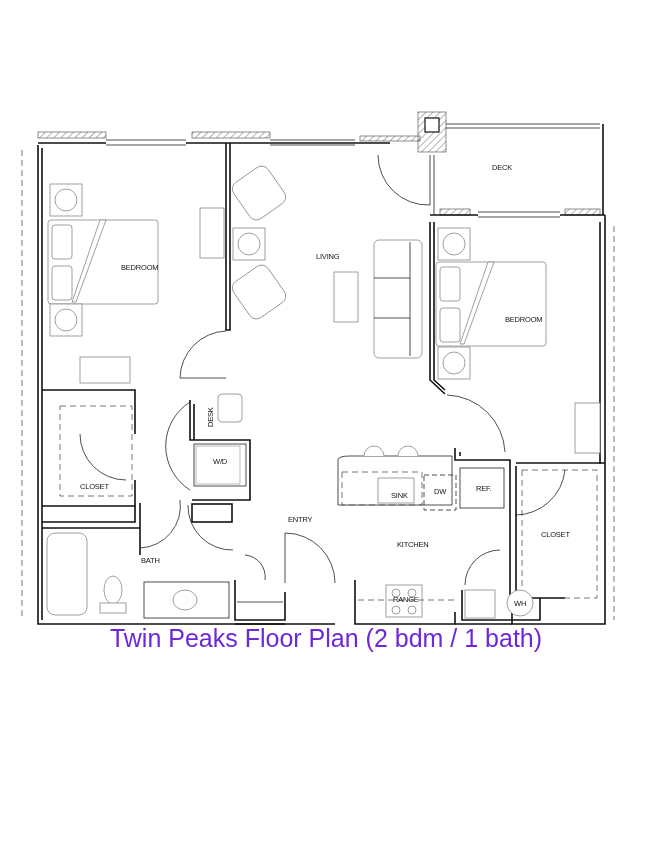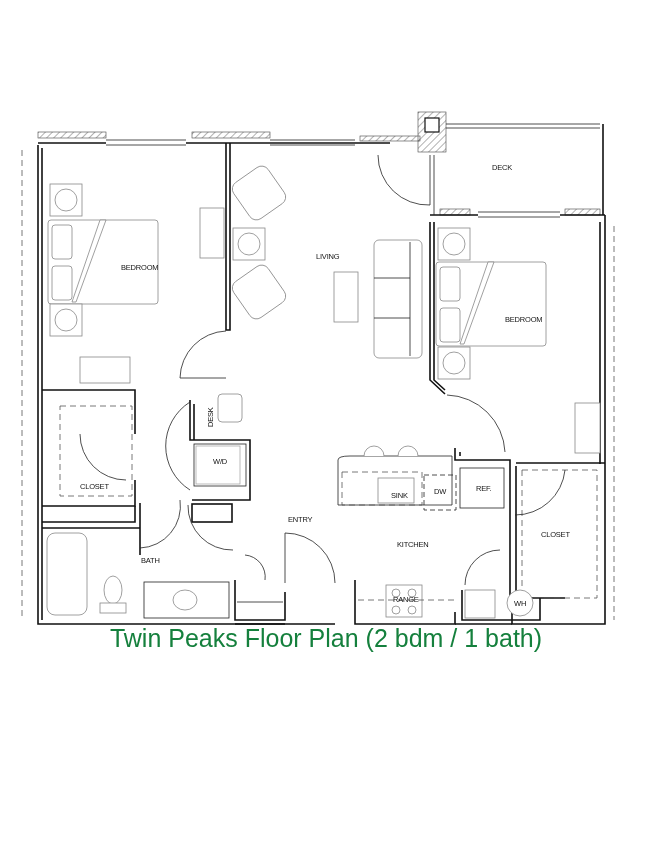--- a/index.html
+++ b/index.html
@@ -4,21 +4,21 @@
 <style>
   html,body{margin:0;padding:0;background:#fff;}
   body{width:652px;height:844px;position:relative;overflow:hidden;font-family:"Liberation Sans",sans-serif;}
   #plan{position:absolute;left:0;top:0;width:652px;height:844px;}
   .lbl{font-family:"Liberation Sans",sans-serif;font-size:7.5px;fill:#111;letter-spacing:-0.2px;}
   .wall{fill:none;stroke:#111;stroke-width:1.6;}
   .thin{fill:none;stroke:#222;stroke-width:0.8;}
   .furn{fill:#fff;stroke:#888;stroke-width:0.8;}
   .dash{fill:none;stroke:#555;stroke-width:0.8;stroke-dasharray:6 4;}
   .hatch{fill:url(#hatchp);stroke:#444;stroke-width:0.6;}
-  .caption{position:absolute;left:0;width:652px;top:624px;text-align:center;font-size:25px;color:#15803d;font-family:"Liberation Sans",sans-serif;}
+  .caption{position:absolute;left:0;width:652px;top:624px;text-align:center;font-size:25px;color:#6d28d9;font-family:"Liberation Sans",sans-serif;}
 </style>
 </head>
 <body>
 
 <svg id="plan" viewBox="0 0 652 844" xmlns="http://www.w3.org/2000/svg">
   <defs>
     <pattern id="hatchp" width="5" height="5" patternUnits="userSpaceOnUse" patternTransform="rotate(45)">
       <line x1="0" y1="0" x2="0" y2="5" stroke="#666" stroke-width="1"></line>
     </pattern>
   </defs>

